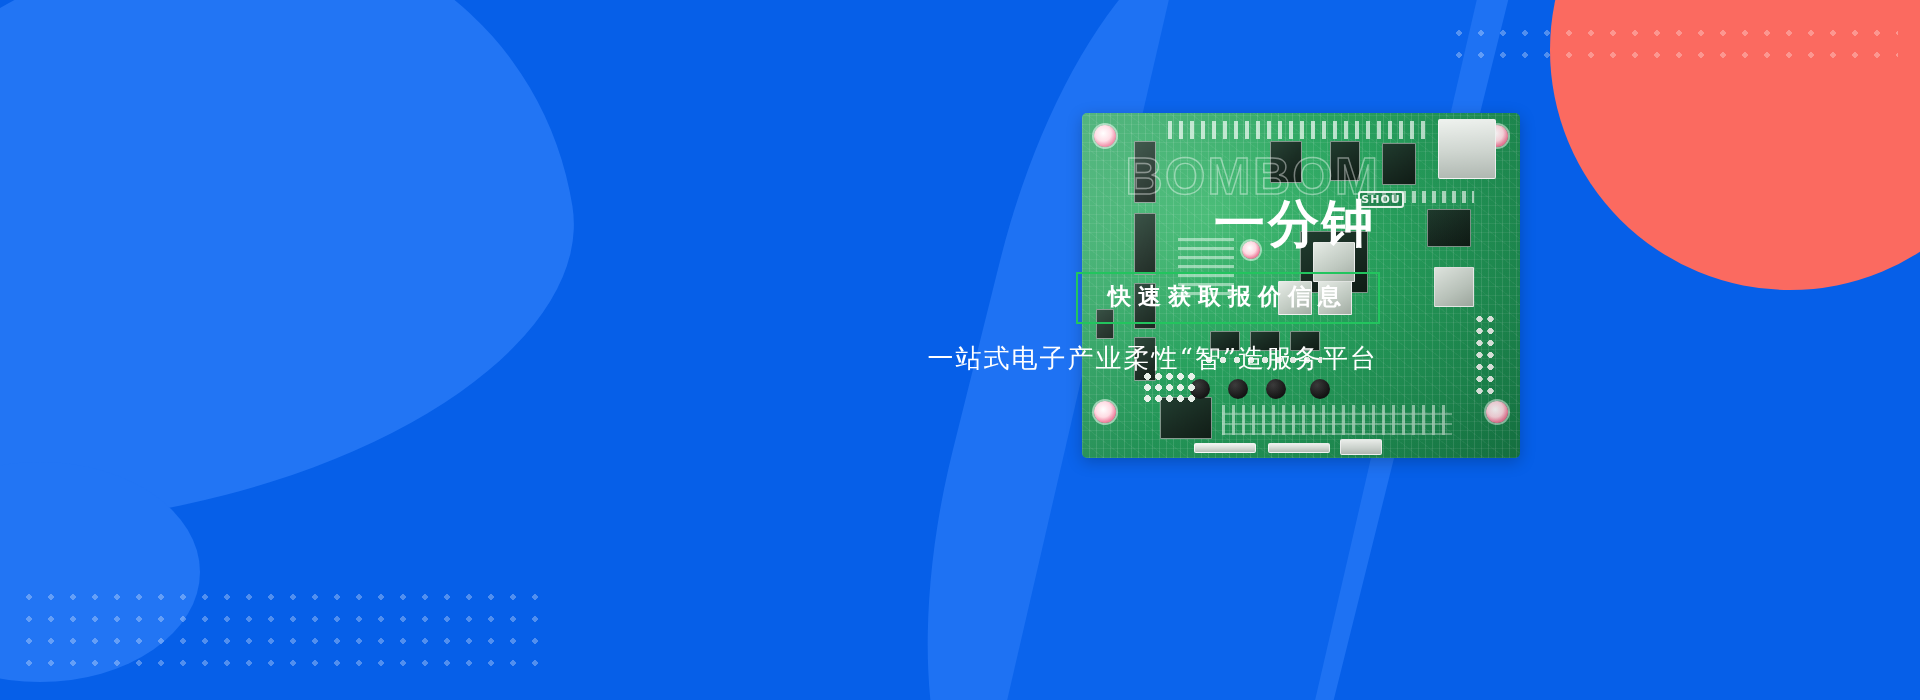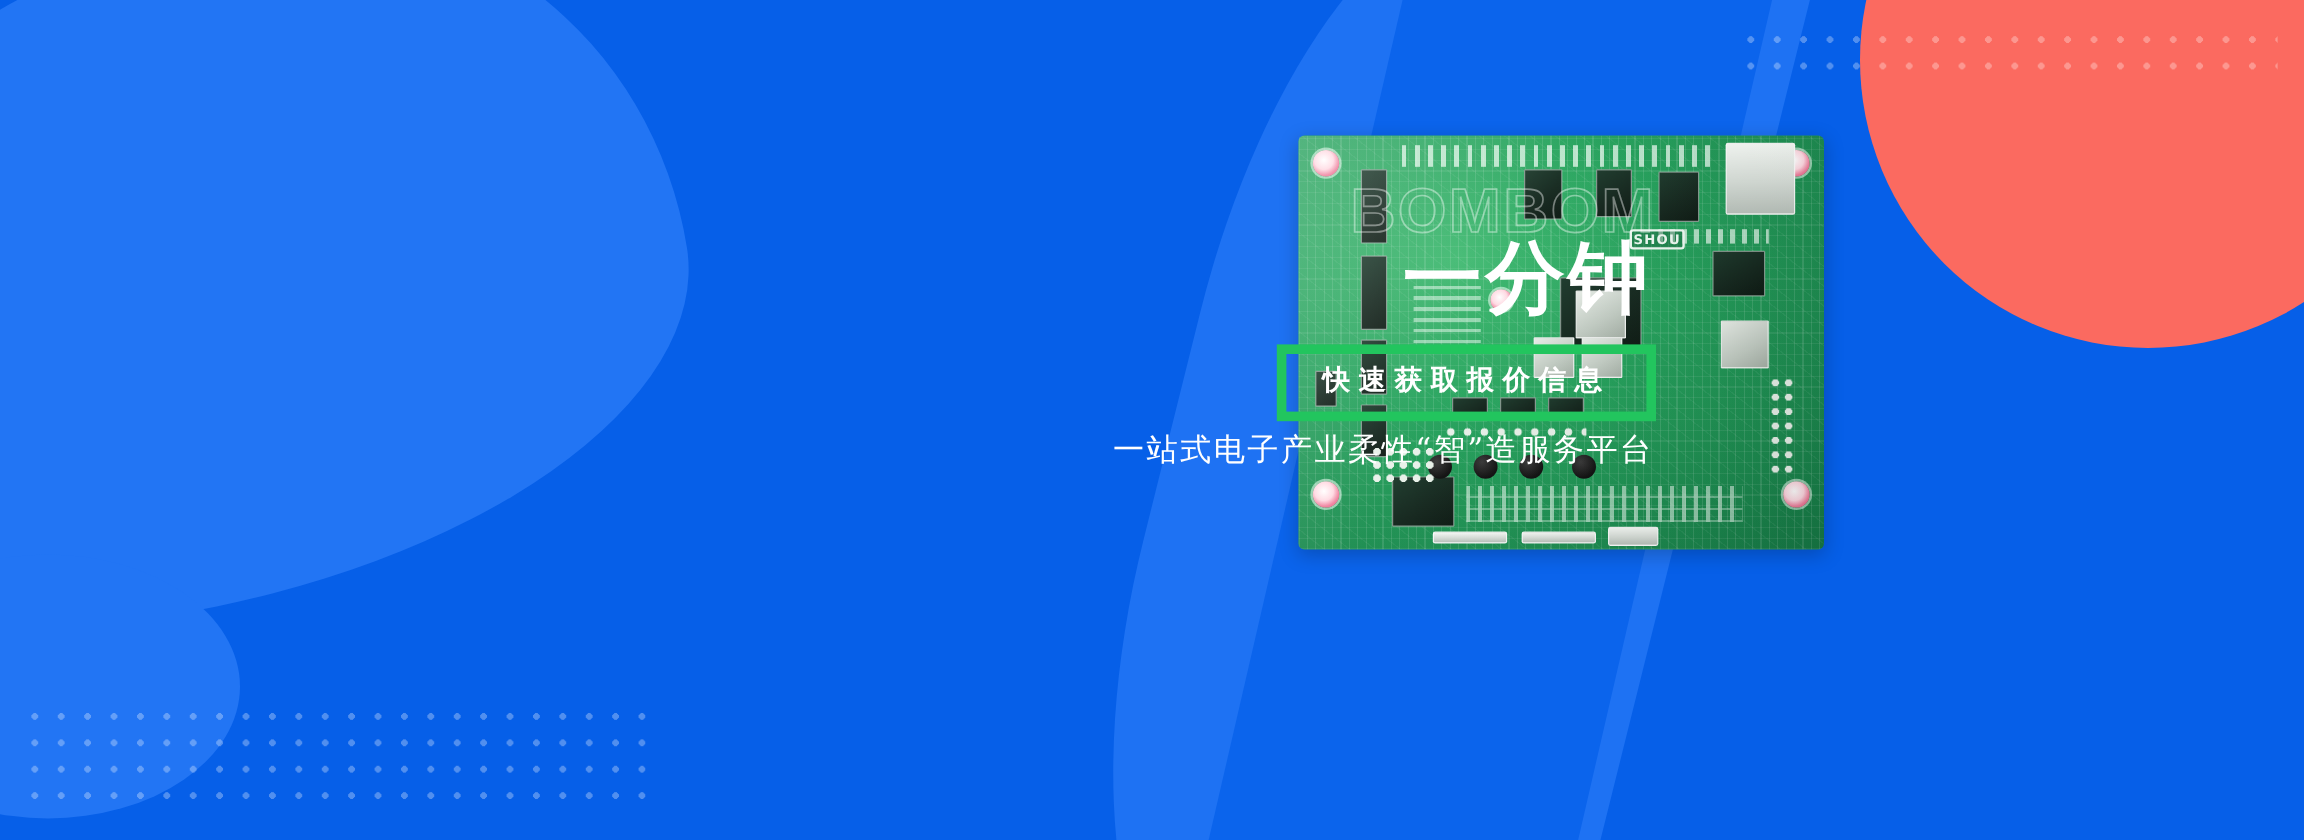--- a/index.html
+++ b/index.html
@@ -159,44 +159,44 @@
     white-space: nowrap;
     pointer-events: none;
     user-select: none;
   }
   .headline {
     position: relative;
     margin-top: 48px;
     color: #ffffff;
     font-family: "DejaVu Sans", sans-serif;
     font-weight: 700;
-    font-size: 66px;
+    font-size: 51px;
     line-height: 1.02;
     letter-spacing: 3px;
     text-align: right;
     padding-right: 4px;
   }
   .headline .l1 { display: block; }
   .headline .l2 { display: block; }
   .cta-button {
     display: inline-block;
     margin-top: 22px;
     padding: 9px 30px 11px 30px;
-    border: 8px solid #22c55e;
+    border: 2px solid #22c55e;
     color: #ffffff;
     font-family: "DejaVu Sans", sans-serif;
     font-size: 23px;
     font-weight: 700;
     letter-spacing: 7px;
     line-height: 1.2;
     background: transparent;
     cursor: pointer;
   }
   .subtitle {
-    margin-top: 8px;
+    margin-top: 18px;
     color: #ffffff;
     font-family: "DejaVu Serif", serif;
     font-size: 26px;
     letter-spacing: 2px;
     line-height: 1.3;
     padding-right: 2px;
   }
 </style>
 </head>
 <body>

